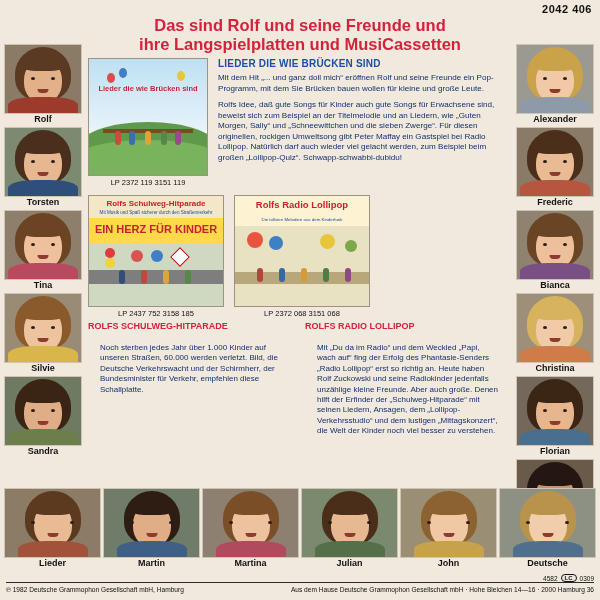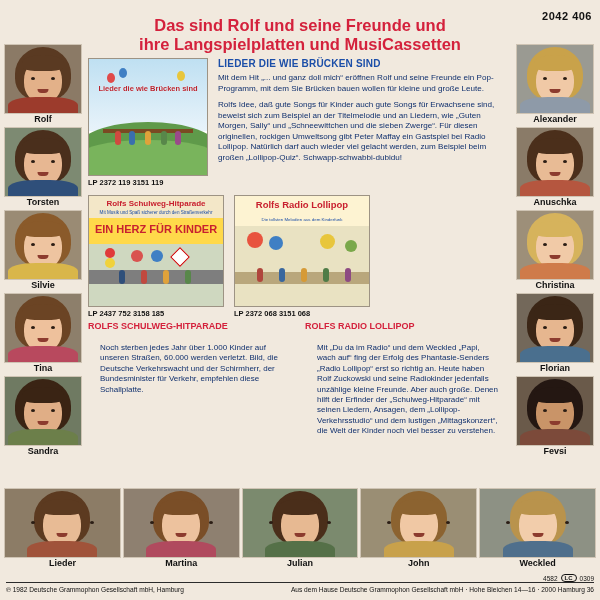--- a/index.html
+++ b/index.html
@@ -9,21 +9,21 @@
     background:#efe7dc;
     position:relative;
   }
   .page{
     position:absolute;inset:0;
     background:#f1e9de;
     box-sizing:border-box;
   }
   
   .catno{
-    position:absolute;top:10px;right:8px;
+    position:absolute;top:3px;right:8px;
     font-size:11px;font-weight:bold;color:#111;
     letter-spacing:.5px;
   }
   .headline{
     position:absolute;top:16px;left:90px;width:420px;
     text-align:center;
     color:#d4213c;
     font-weight:bold;
     font-size:16.5px;
     line-height:1.18;
@@ -87,22 +87,22 @@
   .center{
     position:absolute;left:88px;right:88px;top:58px;
   }
   .block1{display:flex;gap:10px;}
   .sleeve{
     background:#fff;border:1px solid #9d9384;box-sizing:border-box;
     position:relative;overflow:hidden;
   }
   .s1{width:120px;height:118px;}
   .caption{
-    font-size:7.5px;font-weight:bold;color:#111;
-    text-align:left;margin-top:2px;letter-spacing:0;
+    font-size:7.5px;font-weight:normal;color:#111;
+    text-align:center;margin-top:2px;letter-spacing:0;
     white-space:nowrap;
   }
   h3.t{
     margin:0 0 4px 0;color:#1b4ea8;font-size:10px;font-weight:bold;
     letter-spacing:.2px;
   }
   p.body{
     margin:0 0 6px 0;color:#10306e;font-size:8.1px;line-height:1.3;
     text-align:left;
   }
@@ -185,48 +185,48 @@
           <div class="fringe" style="background:#4a2f1c"></div>
           <div class="eye l"></div>
             <div class="eye r"></div>
             <div class="mouth"></div>
           <div class="shoulders" style="background:#2f4f7a"></div>
         </div>
       </div>
       <div class="pname">Torsten</div>
     </div>
     <div class="pcell">
+      <div class="pimg" style="background:#8d7f6b">
+        <div class="face">
+          <div class="hair" style="background:#6b4424"></div>
+          <div class="skin" style="background:#eec19c"></div>
+          <div class="fringe" style="background:#6b4424"></div>
+          <div class="eye l"></div>
+            <div class="eye r"></div>
+            <div class="mouth"></div>
+          <div class="shoulders" style="background:#b8495e"></div>
+        </div>
+      </div>
+      <div class="pname">Tina</div>
+    </div>
+    <div class="pcell">
       <div class="pimg" style="background:#9a8b74">
         <div class="face">
           <div class="hair" style="background:#8a5a2a"></div>
           <div class="skin" style="background:#eec4a0"></div>
           <div class="fringe" style="background:#8a5a2a"></div>
           <div class="eye l"></div>
             <div class="eye r"></div>
             <div class="mouth"></div>
           <div class="shoulders" style="background:#d9b64a"></div>
         </div>
       </div>
       <div class="pname">Silvie</div>
     </div>
     <div class="pcell">
-      <div class="pimg" style="background:#8d7f6b">
-        <div class="face">
-          <div class="hair" style="background:#6b4424"></div>
-          <div class="skin" style="background:#eec19c"></div>
-          <div class="fringe" style="background:#6b4424"></div>
-          <div class="eye l"></div>
-            <div class="eye r"></div>
-            <div class="mouth"></div>
-          <div class="shoulders" style="background:#b8495e"></div>
-        </div>
-      </div>
-      <div class="pname">Tina</div>
-    </div>
-    <div class="pcell">
       <div class="pimg" style="background:#6f7a62">
         <div class="face">
           <div class="hair" style="background:#3a2414"></div>
           <div class="skin" style="background:#e0ae86"></div>
           <div class="fringe" style="background:#3a2414"></div>
           <div class="eye l"></div>
             <div class="eye r"></div>
             <div class="mouth"></div>
           <div class="shoulders" style="background:#6c7f4a"></div>
         </div>
@@ -255,21 +255,35 @@
         <div class="face">
           <div class="hair" style="background:#4b2f1b"></div>
           <div class="skin" style="background:#e8bb95"></div>
           <div class="fringe" style="background:#4b2f1b"></div>
           <div class="eye l"></div>
             <div class="eye r"></div>
             <div class="mouth"></div>
           <div class="shoulders" style="background:#b5563f"></div>
         </div>
       </div>
-      <div class="pname">Anuschka</div>
+      <div class="pname">Frederic</div>
+    </div>
+    <div class="pcell">
+      <div class="pimg" style="background:#8f8270">
+        <div class="face">
+          <div class="hair" style="background:#6a4525"></div>
+          <div class="skin" style="background:#edc09b"></div>
+          <div class="fringe" style="background:#6a4525"></div>
+          <div class="eye l"></div>
+            <div class="eye r"></div>
+            <div class="mouth"></div>
+          <div class="shoulders" style="background:#7a4f86"></div>
+        </div>
+      </div>
+      <div class="pname">Bianca</div>
     </div>
     <div class="pcell">
       <div class="pimg" style="background:#9d8f79">
         <div class="face">
           <div class="hair" style="background:#d6b35c"></div>
           <div class="skin" style="background:#f1caa7"></div>
           <div class="fringe" style="background:#d6b35c"></div>
           <div class="eye l"></div>
             <div class="eye r"></div>
             <div class="mouth"></div>
@@ -404,20 +418,34 @@
           <div class="fringe" style="background:#5c3a20"></div>
           <div class="eye l"></div>
             <div class="eye r"></div>
             <div class="mouth"></div>
           <div class="shoulders" style="background:#a0533a"></div>
         </div>
       </div>
       <div class="pname">Lieder</div>
     </div>
     <div class="pcell">
+      <div class="pimg" style="background:#6f7c6a">
+        <div class="face">
+          <div class="hair" style="background:#2e1d12"></div>
+            <div class="skin" style="background:#dfae87"></div>
+          <div class="fringe" style="background:#2e1d12"></div>
+          <div class="eye l"></div>
+            <div class="eye r"></div>
+            <div class="mouth"></div>
+          <div class="shoulders" style="background:#3f5f85"></div>
+        </div>
+      </div>
+      <div class="pname">Martin</div>
+    </div>
+    <div class="pcell">
       <div class="pimg" style="background:#8e8070">
         <div class="face">
           <div class="hair" style="background:#7a4e27"></div>
             <div class="skin" style="background:#edc29e"></div>
           <div class="fringe" style="background:#7a4e27"></div>
           <div class="eye l"></div>
             <div class="eye r"></div>
             <div class="mouth"></div>
           <div class="shoulders" style="background:#b04a5e"></div>
         </div>
@@ -457,21 +485,21 @@
         <div class="face">
           <div class="hair" style="background:#b9934c"></div>
             <div class="skin" style="background:#f2cdab"></div>
           <div class="fringe" style="background:#b9934c"></div>
           <div class="eye l"></div>
             <div class="eye r"></div>
             <div class="mouth"></div>
           <div class="shoulders" style="background:#4f6f8c"></div>
         </div>
       </div>
-      <div class="pname">Weckled</div>
+      <div class="pname">Deutsche</div>
     </div>
   </div>
 
   <div class="rights">
     <span>4582</span>
     <span class="lcbadge">LC</span>
     <span>0309</span>
   </div>
 
   <div class="footer">

